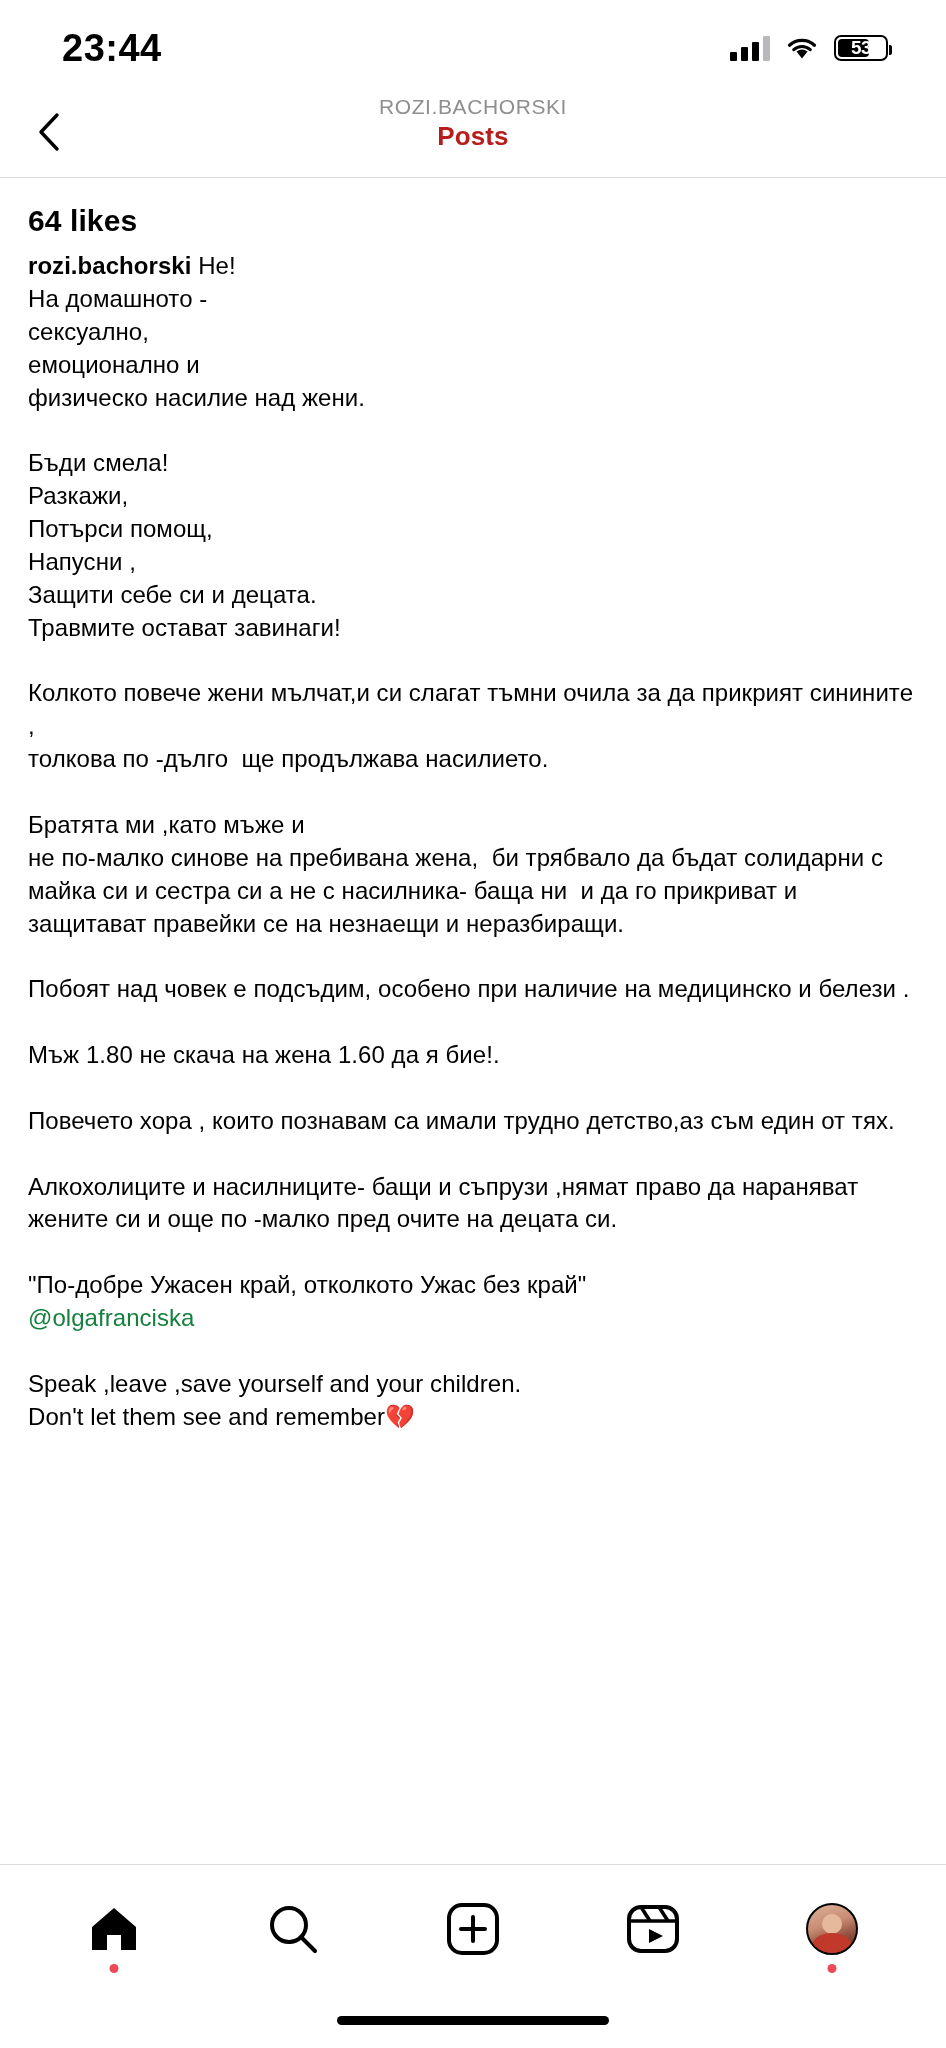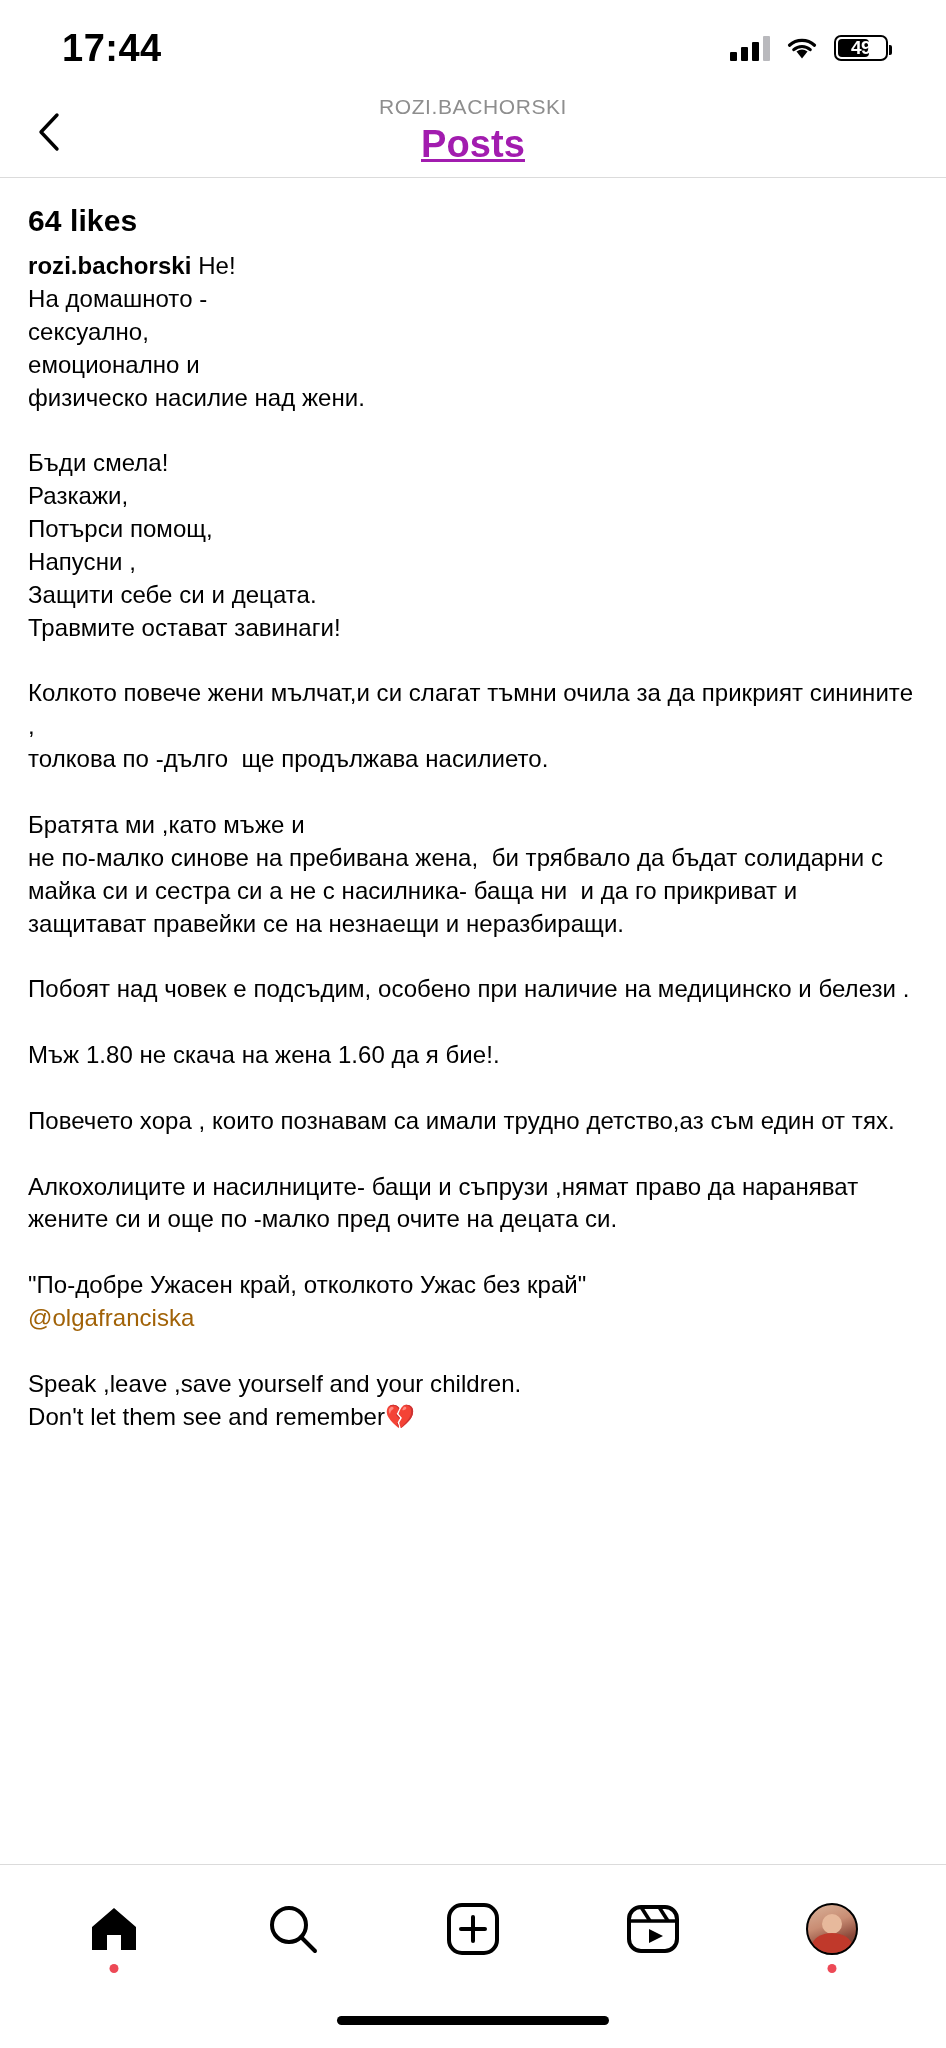--- a/index.html
+++ b/index.html
@@ -118,26 +118,25 @@
     text-align: center;
     padding-top: 8px;
   }
   .nav-sub {
     font-size: 21px;
     color: #8e8e8e;
     letter-spacing: 0.6px;
     line-height: 1.25;
   }
   .nav-title {
-    font-size: 38px;
+    font-size: 26px;
     font-weight: 700;
-    color: #a21caf;
+    color: #b91c1c;
     line-height: 1.3;
     letter-spacing: 0.1px;
-    text-decoration: underline;
   }
 
   
   .content {
     flex: 1 1 auto;
     padding: 26px 28px 0 28px;
     overflow: hidden;
   }
   .likes {
     font-size: 30px;
@@ -151,21 +150,21 @@
     line-height: 1.37;
     color: #000;
     white-space: pre-wrap;
     word-wrap: break-word;
     letter-spacing: 0.05px;
   }
   .caption .user {
     font-weight: 700;
   }
   .caption .mention {
-    color: #a16207;
+    color: #15803d;
   }
 
   
   .tabbar {
     flex: 0 0 auto;
     height: 128px;
     border-top: 1px solid #dbdbdb;
     display: flex;
     align-items: center;
     justify-content: space-around;
@@ -232,38 +231,38 @@
     border-radius: 5px;
     background: #000;
   }
 </style>
 </head>
 <body>
 
 <div class="phone">
 
   <div class="status-bar">
-    <div class="status-time">17:44</div>
+    <div class="status-time">23:44</div>
     <div class="status-right">
       <div class="signal">
         <i></i>
           <i></i>
           <i></i>
           <i></i>
       </div>
       <div class="wifi">
         <svg width="32" height="25" viewBox="0 0 32 25">
           <path d="M16 22.5 L10.5 15.5 a9 9 0 0 1 11 0 Z" fill="#000"></path>
           <path d="M3.5 9.2 a18.5 18.5 0 0 1 25 0" stroke="#000" stroke-width="3.2" fill="none" stroke-linecap="round"></path>
           <path d="M7.8 13.6 a12.4 12.4 0 0 1 16.4 0" stroke="#000" stroke-width="3.2" fill="none" stroke-linecap="round"></path>
         </svg>
       </div>
       <div class="battery">
         <div class="fill"></div>
-        <span>49</span>
+        <span>53</span>
       </div>
     </div>
   </div>
 
   <div class="nav">
     <div class="nav-back">
       <svg width="24" height="40" viewBox="0 0 24 40">
         <path d="M20 3 L4 20 L20 37" stroke="#000" stroke-width="3.4" fill="none" stroke-linecap="round" stroke-linejoin="round"></path>
       </svg>
     </div>

